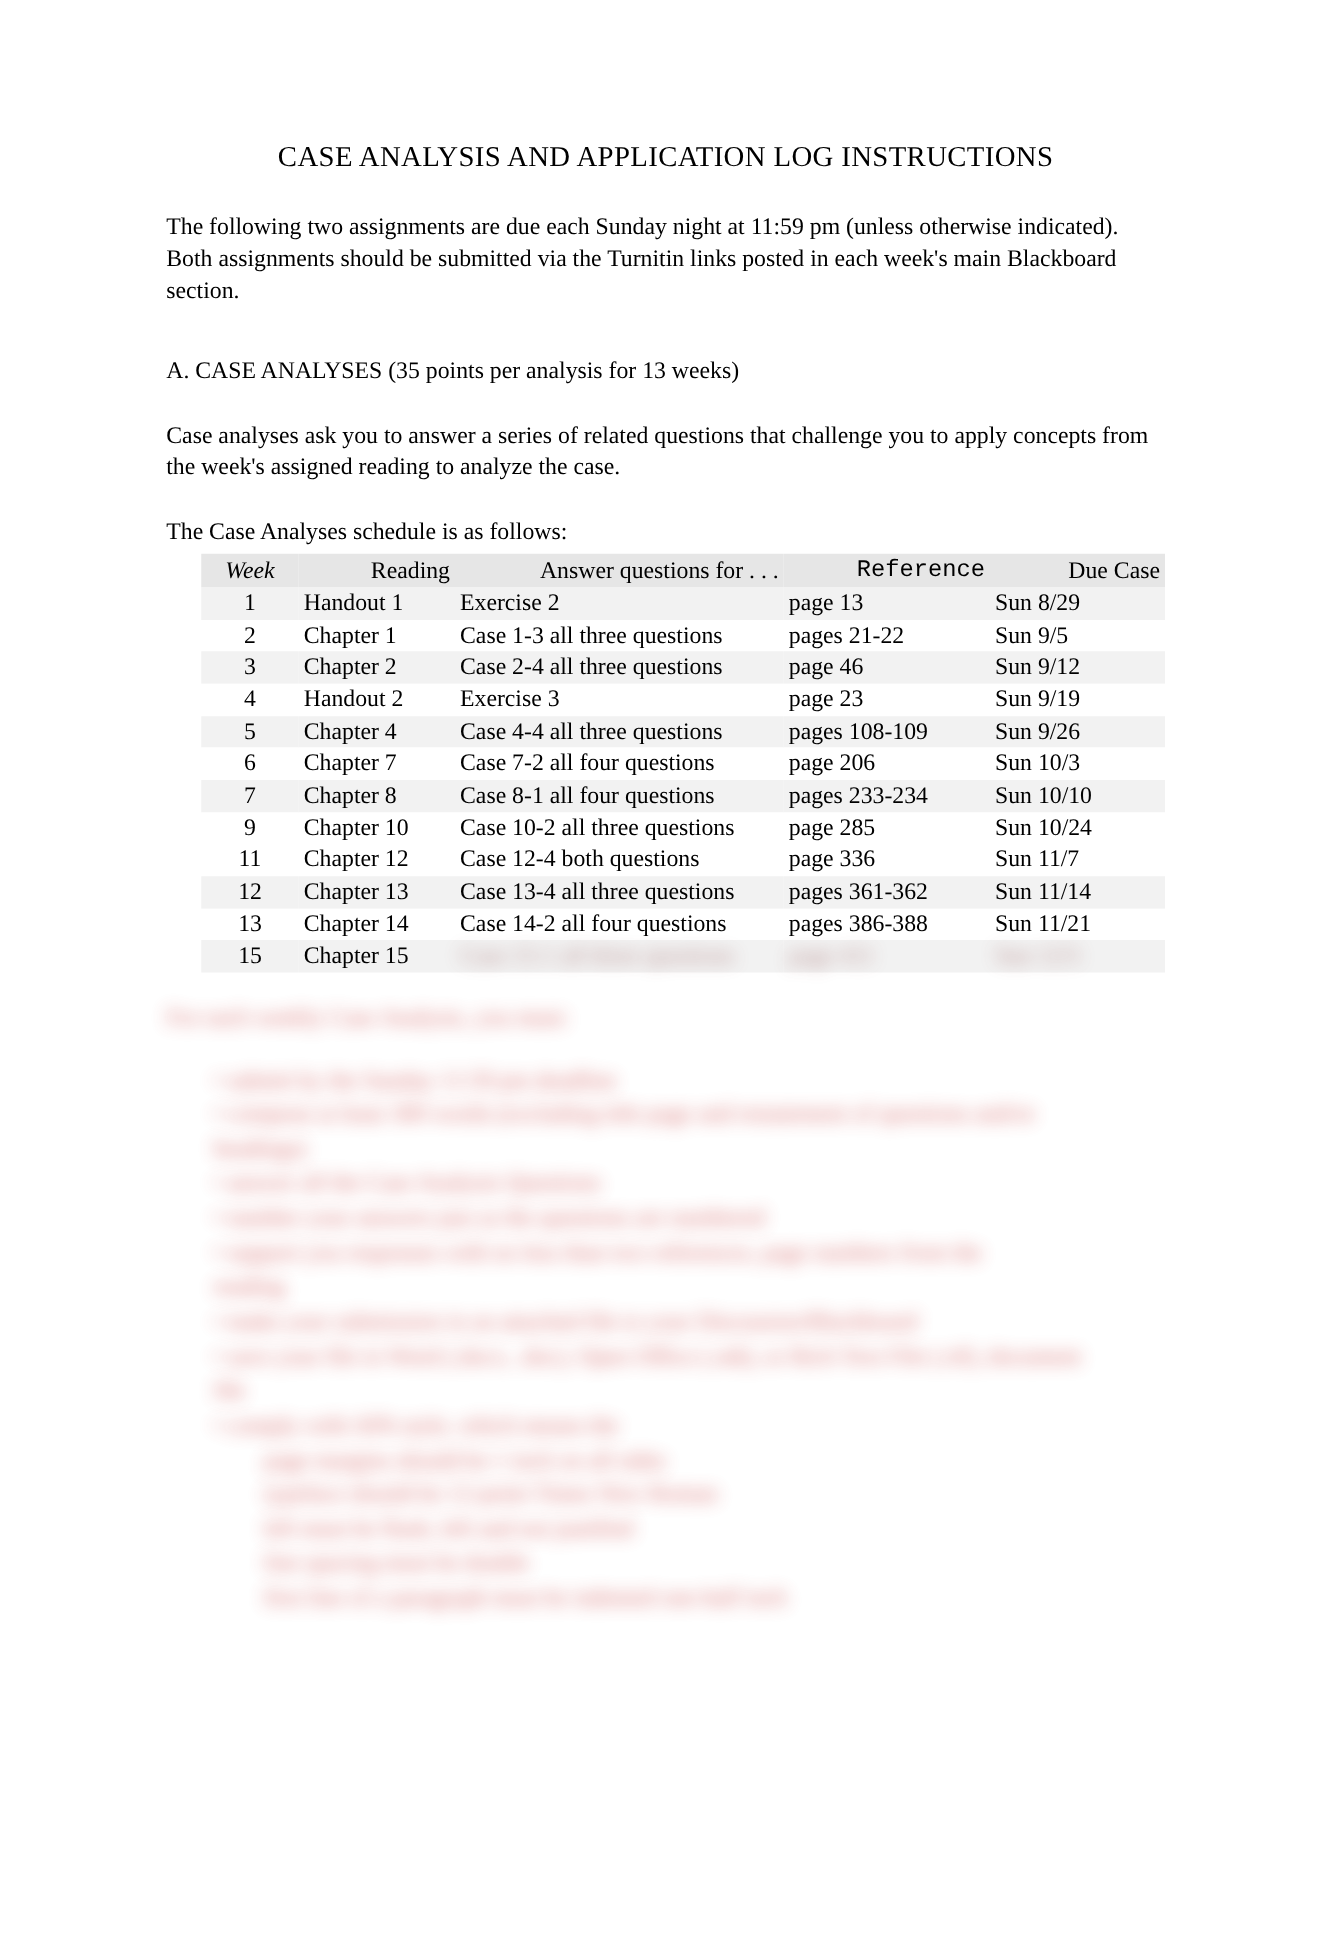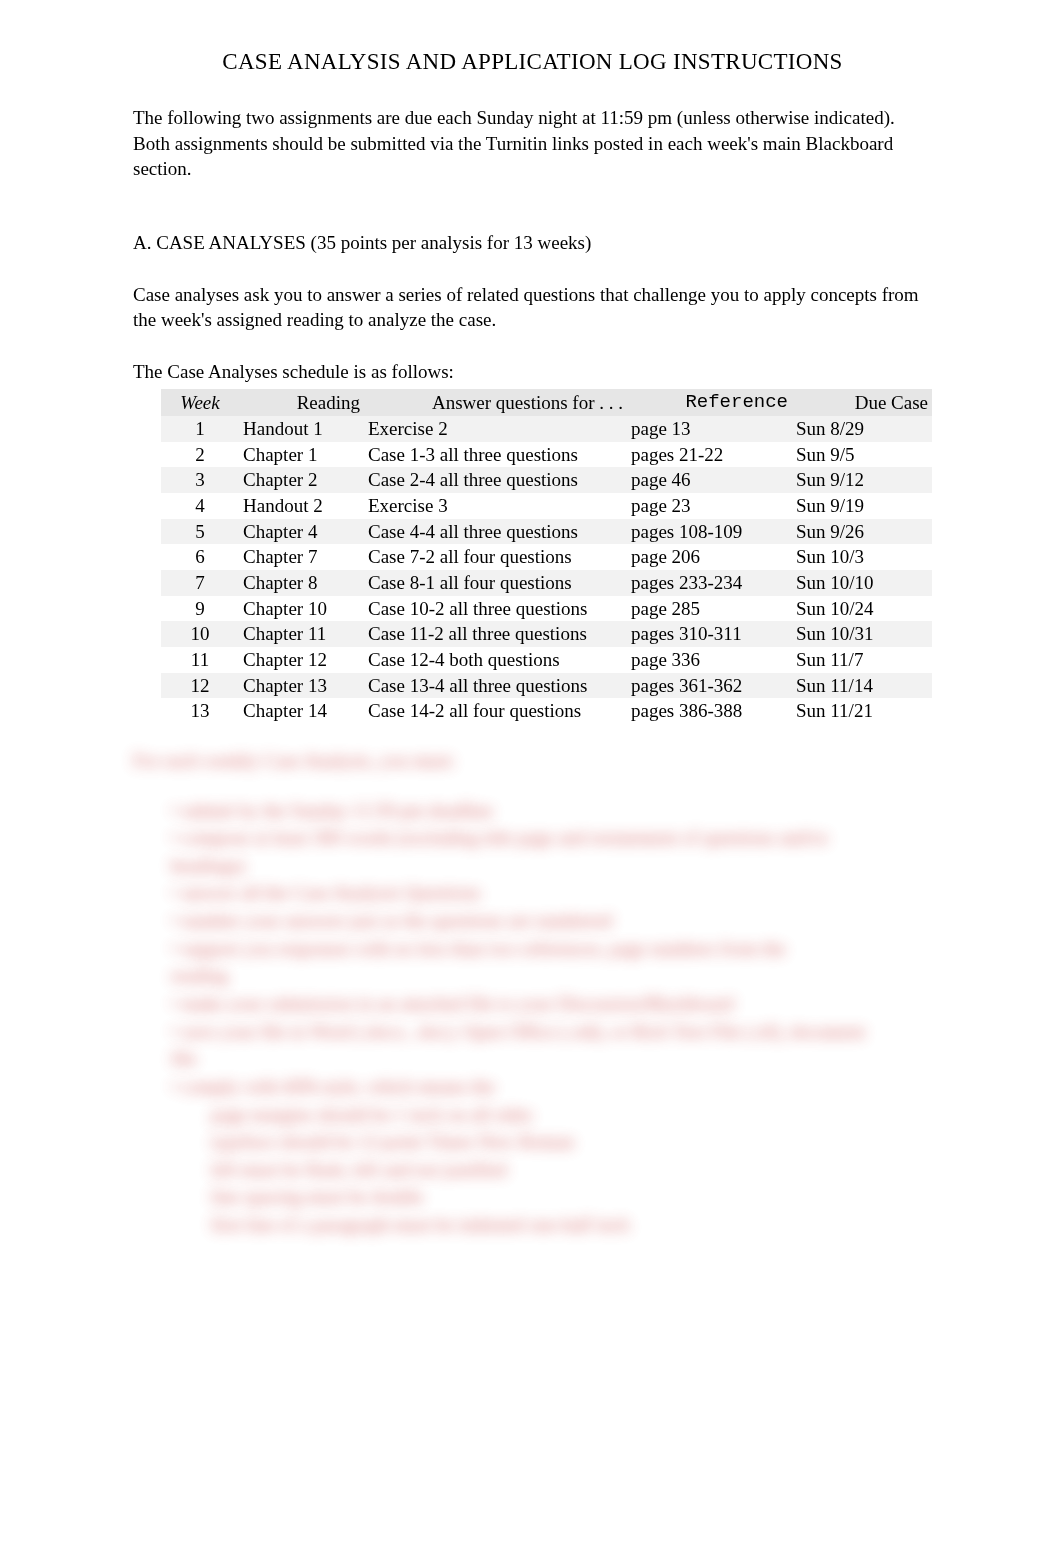--- a/index.html
+++ b/index.html
@@ -7,31 +7,31 @@
     width: 1062px;
     height: 1561px;
     background: #ffffff;
     font-family: Georgia, 'Times New Roman', serif;
     font-size: 19px;
     color: #000000;
     line-height: 1.35;
     position: relative;
   }
   .page {
-    padding: 46px 130px 0 133px;
+    padding: 110px 130px 0 133px;
   }
   .title {
     text-align: center;
     font-size: 23px;
     font-weight: normal;
     letter-spacing: 0.3px;
     margin-bottom: 28px;
   }
   .intro {
-    margin-bottom: 48px;
+    margin-bottom: 38px;
   }
   .section-a {
     margin-bottom: 26px;
   }
   .case-desc {
     margin-bottom: 26px;
   }
   .sched-intro {
     margin-bottom: 4px;
     margin-top: 12px;
@@ -160,47 +160,47 @@
             <td>pages 233-234</td>
             <td>Sun 10/10</td>
           </tr>
           <tr class="even">
             <td class="week">9</td>
             <td>Chapter 10</td>
             <td>Case 10-2 all three questions</td>
             <td>page 285</td>
             <td>Sun 10/24</td>
           </tr>
-          <tr class="odd">
-            <td class="week">10</td>
-            <td>Chapter 11</td>
-            <td>Case 11-2 all three questions</td>
-            <td>pages 310-311</td>
-            <td>Sun 10/31</td>
-          </tr>
           <tr class="even">
             <td class="week">11</td>
             <td>Chapter 12</td>
             <td>Case 12-4 both questions</td>
             <td>page 336</td>
             <td>Sun 11/7</td>
           </tr>
           <tr class="odd">
             <td class="week">12</td>
             <td>Chapter 13</td>
             <td>Case 13-4 all three questions</td>
             <td>pages 361-362</td>
             <td>Sun 11/14</td>
           </tr>
           <tr class="even">
             <td class="week">13</td>
             <td>Chapter 14</td>
             <td>Case 14-2 all four questions</td>
             <td>pages 386-388</td>
             <td>Sun 11/21</td>
+          </tr>
+          <tr class="odd">
+            <td class="week">15</td>
+            <td>Chapter 15</td>
+            <td><span class="last-row-blur">Case 15-1 all three questions</span></td>
+            <td><span class="last-row-blur">page 411</span></td>
+            <td><span class="last-row-blur">Sun 12/5</span></td>
           </tr>
         </tbody>
     </table>
   </div>
 
   <div class="blurred-section">
     <div class="blur-line">For each weekly Case Analysis, you must:</div>
     <div class="blur-gap"></div>
     <div id="blur-lines">
         <div class="blur-line blur-indent-1">• submit by the Sunday 11:59 pm deadline</div>

